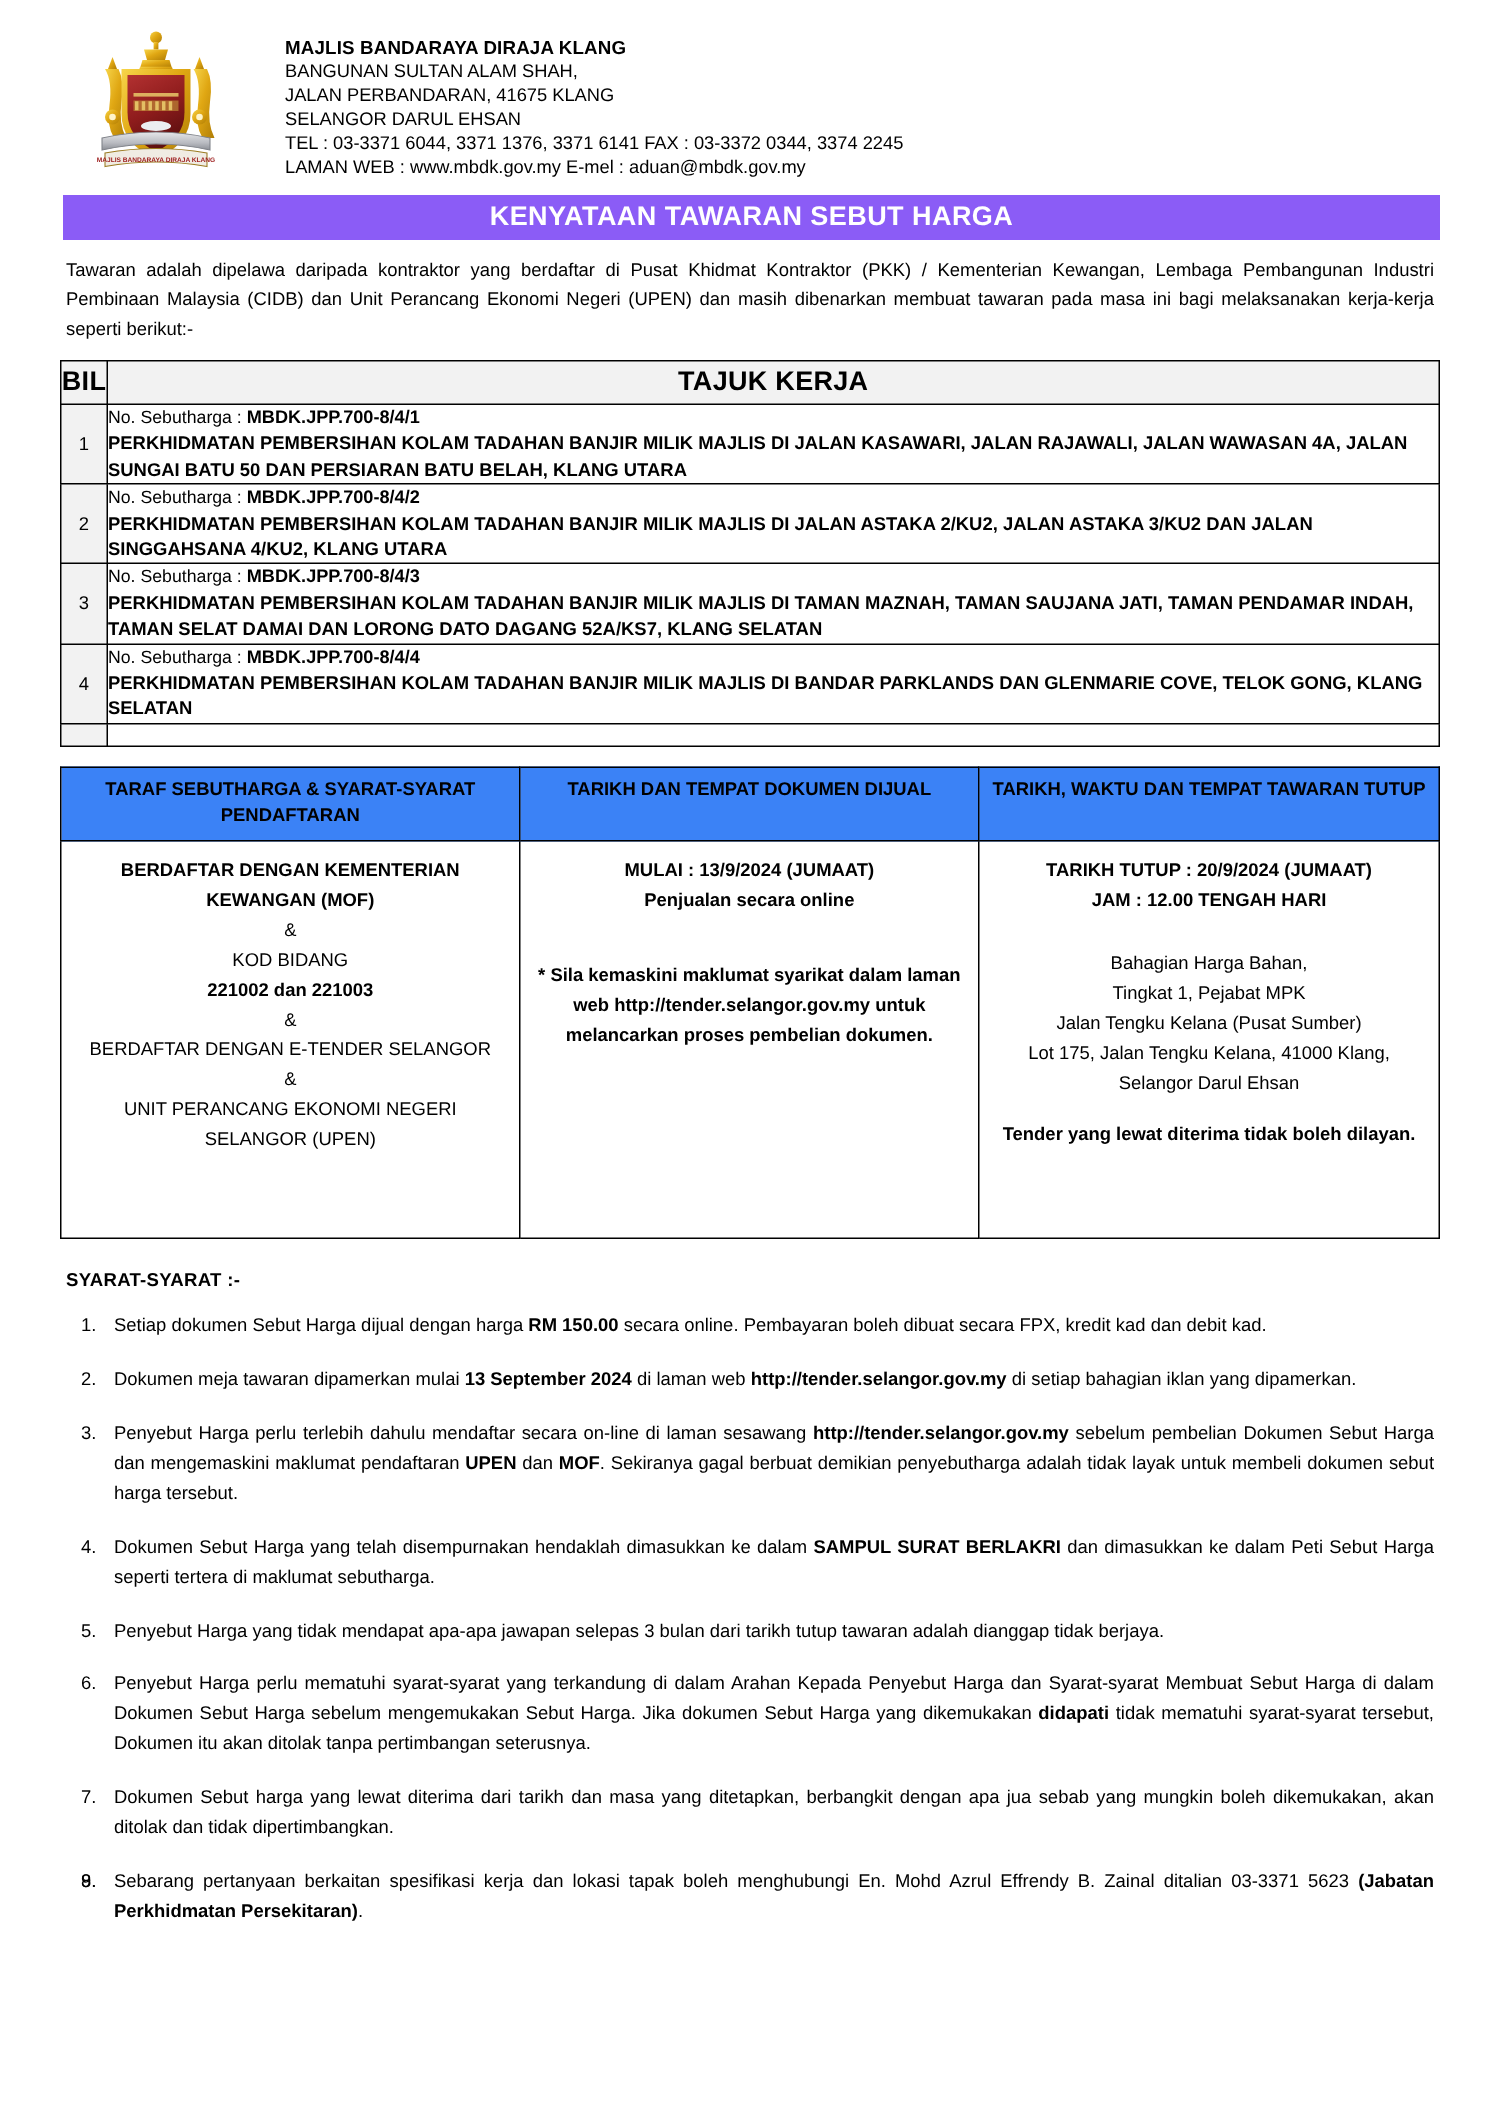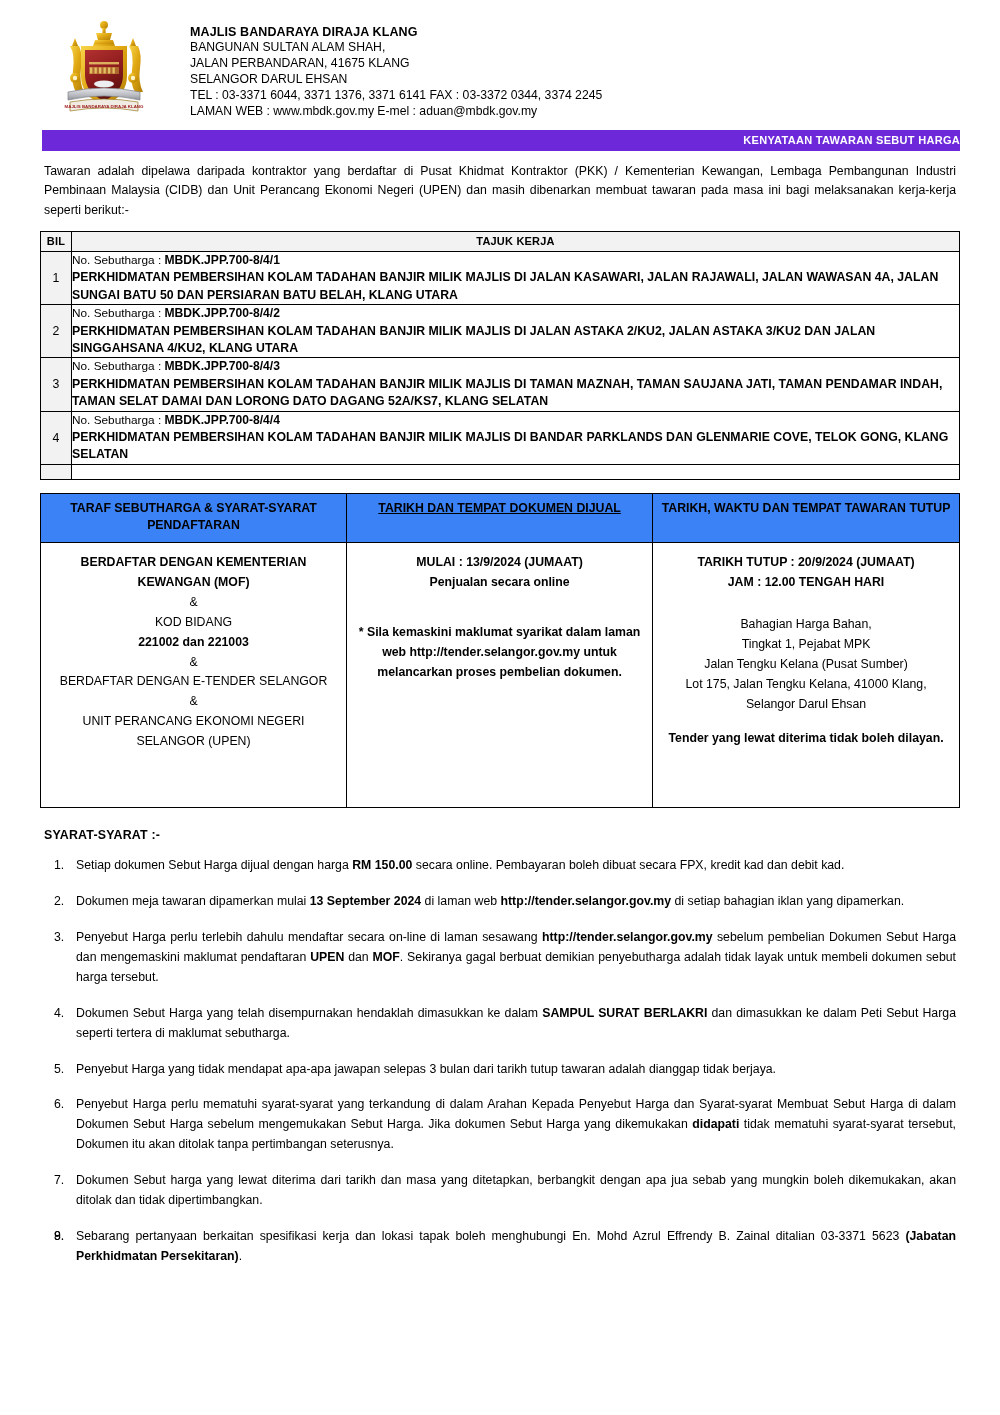--- a/index.html
+++ b/index.html
@@ -50,24 +50,24 @@
     font-size: 12.2px;
     font-weight: normal;
     letter-spacing: 0.0px;
   }
 
   
   .banner {
     margin-top: 10px;
     margin-left: 2px;
     margin-right: 0px;
-    background: #6d28d9;
+    background: #8b5cf6;
     color: #ffffff;
-    text-align: right;
-    font-size: 11px;
+    text-align: center;
+    font-size: 18px;
     font-weight: bold;
     letter-spacing: 0.3px;
     padding: 4px 0 5px 0;
   }
 
   
   .intro {
     margin-top: 11px;
     font-size: 12.3px;
     line-height: 1.62;
@@ -81,21 +81,21 @@
     width: 100%;
     border-collapse: collapse;
     table-layout: fixed;
   }
   table.work th, table.work td {
     border: 1px solid #000000;
     padding: 0;
   }
   table.work th {
     background: #f2f2f2;
-    font-size: 11px;
+    font-size: 18px;
     font-weight: bold;
     padding: 3px 0 4px 0;
     letter-spacing: 0.2px;
   }
   th.bil-h { width: 30px; }
   td.bil {
     width: 30px;
     text-align: center;
     vertical-align: middle;
     font-size: 12.3px;
@@ -144,21 +144,21 @@
     line-height: 1.45;
   }
   table.info td {
     padding: 10px 10px 12px 10px;
     text-align: center;
     font-size: 12.3px;
     line-height: 1.62;
     height: 242px;
   }
   .col1 { width: 33.3%; }
-  .col2 { width: 33.3%; text-decoration: underline; }
+  .col2 { width: 33.3%; }
   .col3 { width: 33.4%; }
 
   .ln { display: block; }
   .b { font-weight: bold; }
   .pad-top-14 { margin-top: 14px; }
   .pad-top-22 { margin-top: 22px; }
   .pad-top-30 { margin-top: 30px; }
   .amp { font-size: 12.2px; }
 
   

